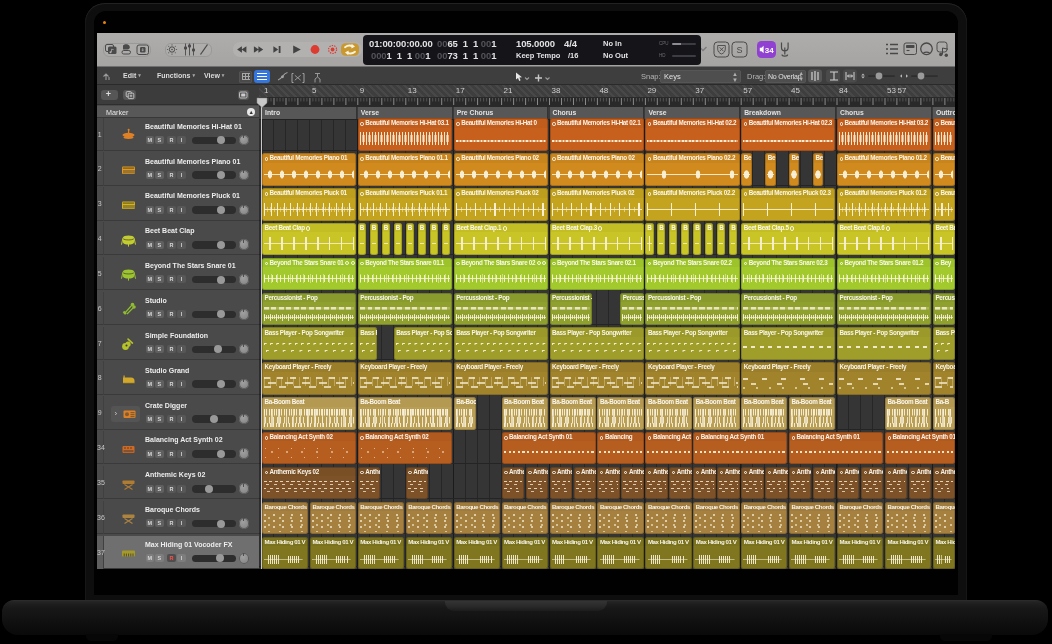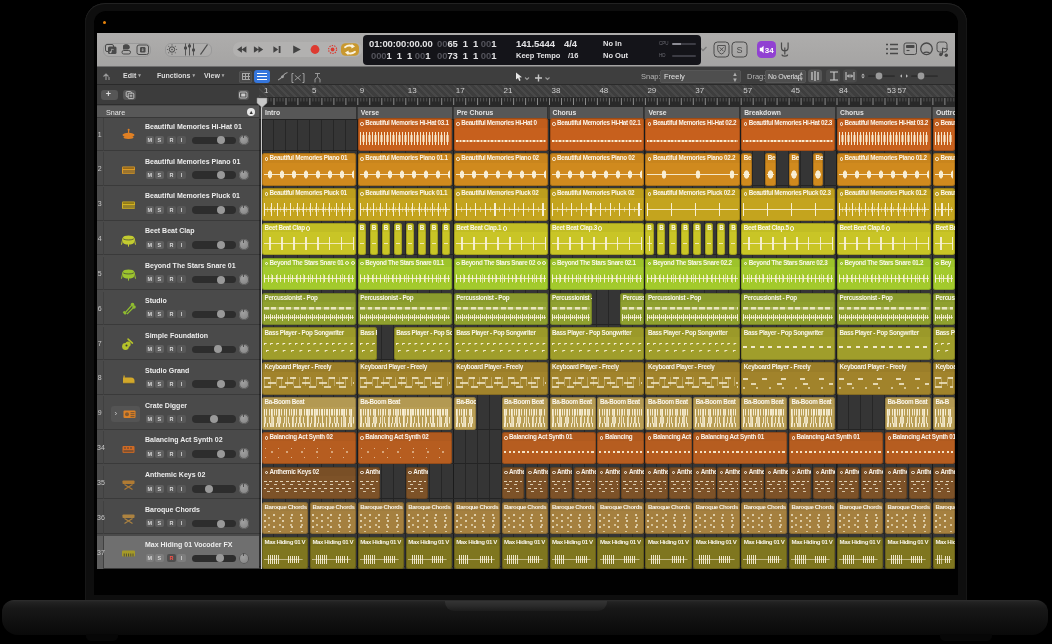--- a/index.html
+++ b/index.html
@@ -226,21 +226,21 @@
       <rect x="840" y="9" width="10" height="10" rx="2.5" stroke="#4a4a4a" fill="none" stroke-width="1"></rect>
       <path d="M845.5 21.5v-6.5l5.5 1.2" stroke="#484848" stroke-width="1" fill="none"></path>
       <circle cx="843.8" cy="21.5" r="1.7" fill="#484848"></circle>
       <circle cx="849.3" cy="22.3" r="1.7" fill="#484848"></circle>
     </svg>
 <div class="abs" id="lcd"></div>
 <div class="abs lcdbig" style="left:369px;top:37.5px;">01:00:00:00.00</div>
 <div class="abs lcdbig" style="left:371px;top:49.5px;"><span class="lcddim">000</span>1&nbsp; 1&nbsp; 1 <span class="lcddim">00</span>1</div>
 <div class="abs lcdbig" style="left:437px;top:37.5px;"><span class="lcddim">00</span>65&nbsp; 1&nbsp; 1 <span class="lcddim">00</span>1</div>
 <div class="abs lcdbig" style="left:437px;top:49.5px;"><span class="lcddim">00</span>73&nbsp; 1&nbsp; 1 <span class="lcddim">00</span>1</div>
-<div class="abs lcdbig" style="left:516px;top:37.5px;">141.5444</div>
+<div class="abs lcdbig" style="left:516px;top:37.5px;">105.0000</div>
 <div class="abs lcdsm" style="left:516px;top:50.5px;">Keep Tempo</div>
 <div class="abs lcdbig" style="left:564px;top:37.5px;">4/4</div>
 <div class="abs lcdsm" style="left:568px;top:50.5px;">/16</div>
 <div class="abs lcdsm" style="left:603px;top:39px;">No In</div>
 <div class="abs lcdsm" style="left:603px;top:51px;">No Out</div>
 <div class="abs" style="left:659px;top:41px;font-size:4.5px;color:#6a6a72">CPU</div>
 <div class="abs" style="left:659px;top:53px;font-size:4.5px;color:#6a6a72">HD</div>
 <div class="abs" style="left:672px;top:42.5px;width:24px;height:2.5px;border-radius:2px;background:linear-gradient(90deg,#8c8c94 0 9px,#3c3c44 9px)"></div>
 <div class="abs" style="left:672px;top:54.5px;width:24px;height:2.5px;border-radius:2px;background:#3c3c44"></div>
 <div class="abs" id="row2"></div>
@@ -262,21 +262,21 @@
       <path d="M196.5 6.5h-1.5v9h1.5M205.5 6.5h1.5v9h-1.5" stroke="#a2a2a2" stroke-width="1" fill="none"></path>
       <path d="M197.8 13.2 203.7 8.3M203.7 13.2 197.8 8.3" stroke="#a2a2a2" stroke-width="0.9"></path>
       <path d="M220.5 6.5v3.5l-2.5 2v3.5M220.5 10l2.5 2v3.5M218 6.5h5" stroke="#a2a2a2" stroke-width="0.9" fill="none"></path>
       <path d="M419 5.5v7l2-1.6 1.2 3 1.4-.6-1.2-2.9 2.6-.2z" fill="#e8e8e8"></path>
       <path d="M428 10.5l2 2 2-2" stroke="#9a9a9a" stroke-width="1.1" fill="none"></path>
       <path d="M441.5 7.5v7M438 11h7" stroke="#c8c8c8" stroke-width="1.4"></path>
       <path d="M448.5 10.5l2 2 2-2" stroke="#9a9a9a" stroke-width="1.1" fill="none"></path>
     </svg>
 <div class="abs" style="left:641px;top:72px;font-size:7.5px;color:#b4b4b4">Snap:</div>
 <div class="abs" style="left:660px;top:69.5px;width:81px;height:13.5px;border-radius:3px;background:#4e4e4e;box-shadow:inset 0 0 0 0.5px #5e5e5e">
-      <div style="position:absolute;left:4px;top:2.5px;font-size:7.5px;color:#e0e0e0">Freely</div>
+      <div style="position:absolute;left:4px;top:2.5px;font-size:7.5px;color:#e0e0e0">Keys</div>
       <div style="position:absolute;right:3px;top:1px;font-size:6px;color:#b0b0b0">▲<br>▼</div>
     </div>
 <div class="abs" style="left:747px;top:72px;font-size:7.5px;color:#b4b4b4">Drag:</div>
 <div class="abs" style="left:765px;top:69.5px;width:41px;height:13.5px;border-radius:3px;background:#4e4e4e;box-shadow:inset 0 0 0 0.5px #5e5e5e">
       <div style="position:absolute;left:3px;top:3px;font-size:7px;color:#e0e0e0;letter-spacing:-0.2px">No Overlap</div>
       <div style="position:absolute;right:2px;top:0.5px;font-size:5.5px;color:#b0b0b0">▲<br>▼</div>
     </div>
 <svg class="abs" style="left:97px;top:67px" width="858" height="18" viewBox="0 0 858 18">
       <rect x="711" y="2.5" width="14" height="13" rx="3" fill="#565656"></rect>
       <path d="M715 5v8M718 4v10M721 5v8" stroke="#cfcfcf" stroke-width="1.2"></path>
@@ -301,21 +301,21 @@
       <rect x="3.2" y="1.6" width="5.2" height="5.2" rx="1" fill="none" stroke="#ccc" stroke-width="0.9"></rect>
       <rect x="5.2" y="3.2" width="5.6" height="5.4" rx="1" fill="#565656" stroke="#ccc" stroke-width="0.9"></rect>
       <path d="M8 4.6v2.6M6.7 5.9h2.6" stroke="#ccc" stroke-width="0.8"></path>
     </svg>
 <div class="abs pbtn" style="left:238px;width:10.5px"></div>
 <svg class="abs" style="left:238px;top:90px" width="10.5" height="10" viewBox="0 0 10.5 10">
       <rect x="1.5" y="2" width="7.5" height="6" rx="1.2" fill="none" stroke="#ccc" stroke-width="0.9"></rect>
       <rect x="3.2" y="3.5" width="4.1" height="3" rx="0.6" fill="#ccc"></rect>
     </svg>
 <div class="abs" id="marker">
-      <div class="abs" style="left:9px;top:2.2px;color:#e6e6e6;font-size:7.2px">Snare</div>
+      <div class="abs" style="left:9px;top:2.2px;color:#e6e6e6;font-size:7.2px">Marker</div>
       <div class="abs" style="left:149.5px;top:2px;width:8.5px;height:8.5px;border-radius:50%;background:#e8e8e8">
         <div style="position:absolute;left:1.9px;top:1px;color:#333;font-size:5.5px">▲</div>
       </div>
     </div>
 <div class="abs trow" style="top:117.5px;height:33.35px"></div>
 <div class="abs tnum" style="top:117.5px;height:33.35px;background:transparent">
       <div style="margin-top:13px">1</div>
     </div>
 <svg class="abs" style="left:120.5px;top:128.0px" width="15" height="14" viewBox="0 0 15 14">
       <ellipse cx="7.5" cy="7" rx="6" ry="2.2" fill="#e08024"></ellipse>

